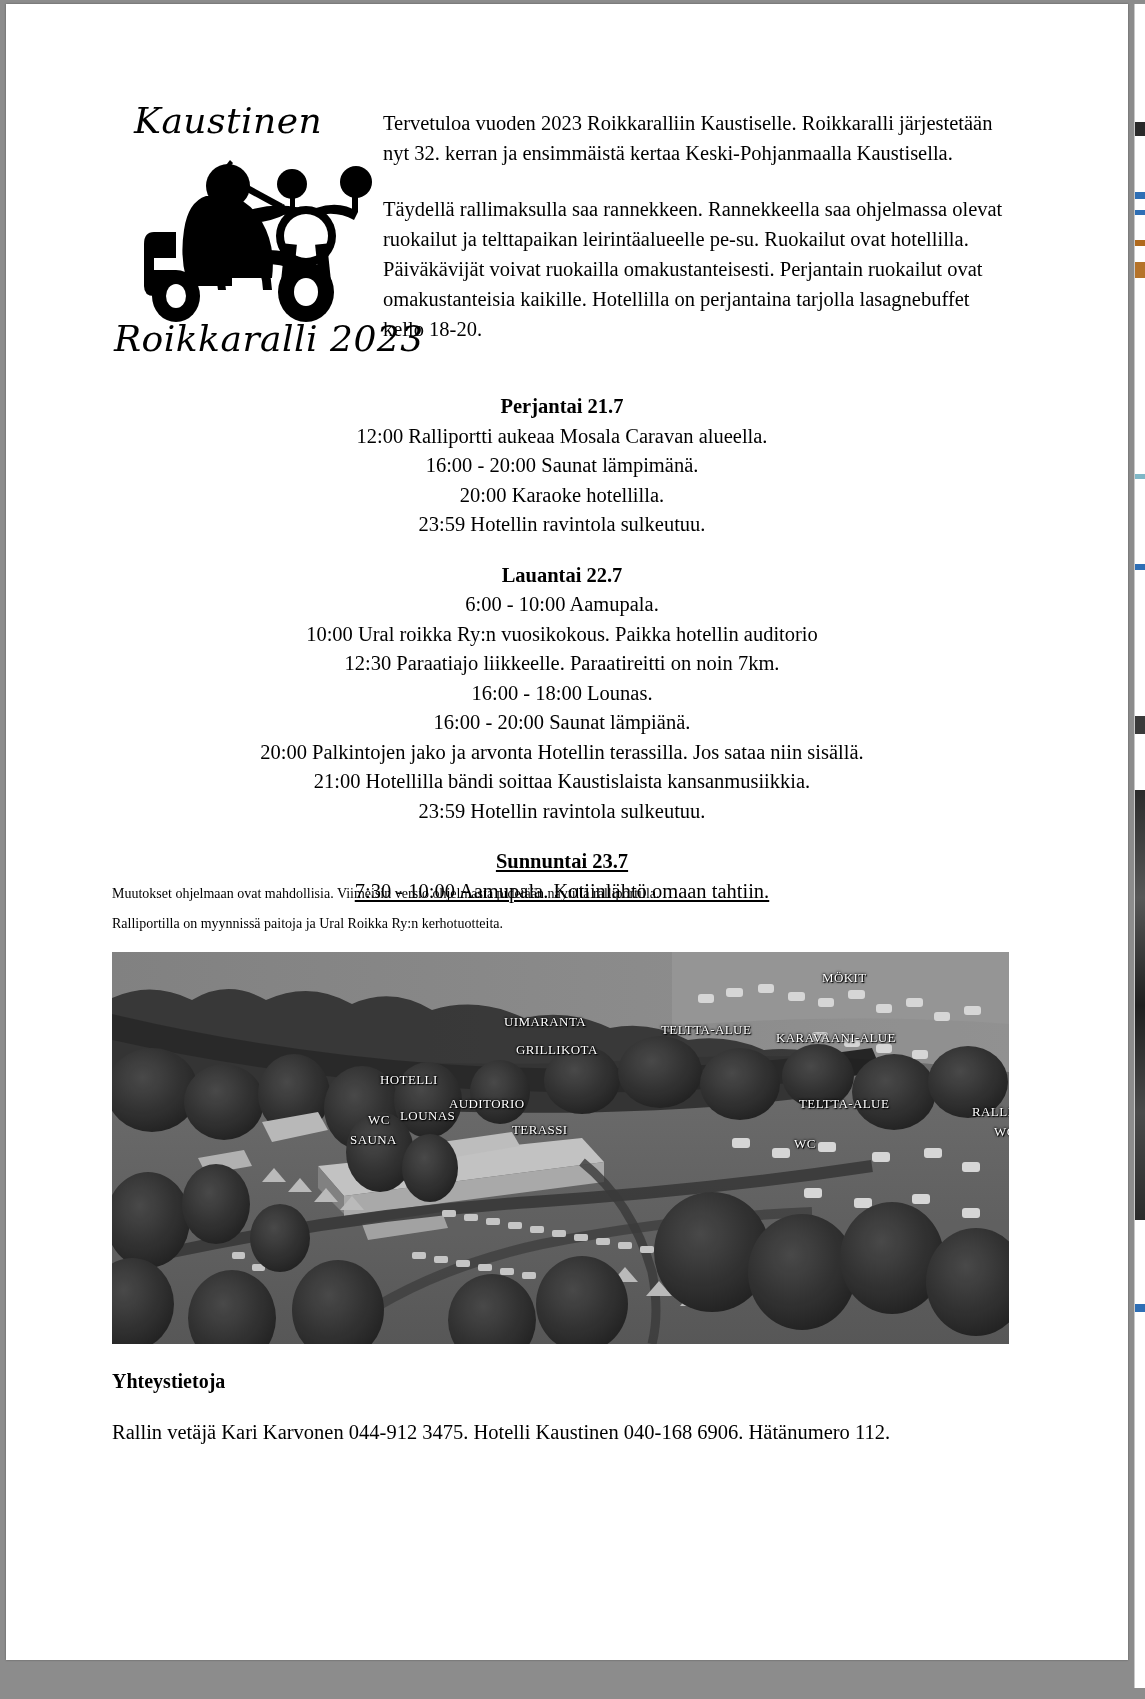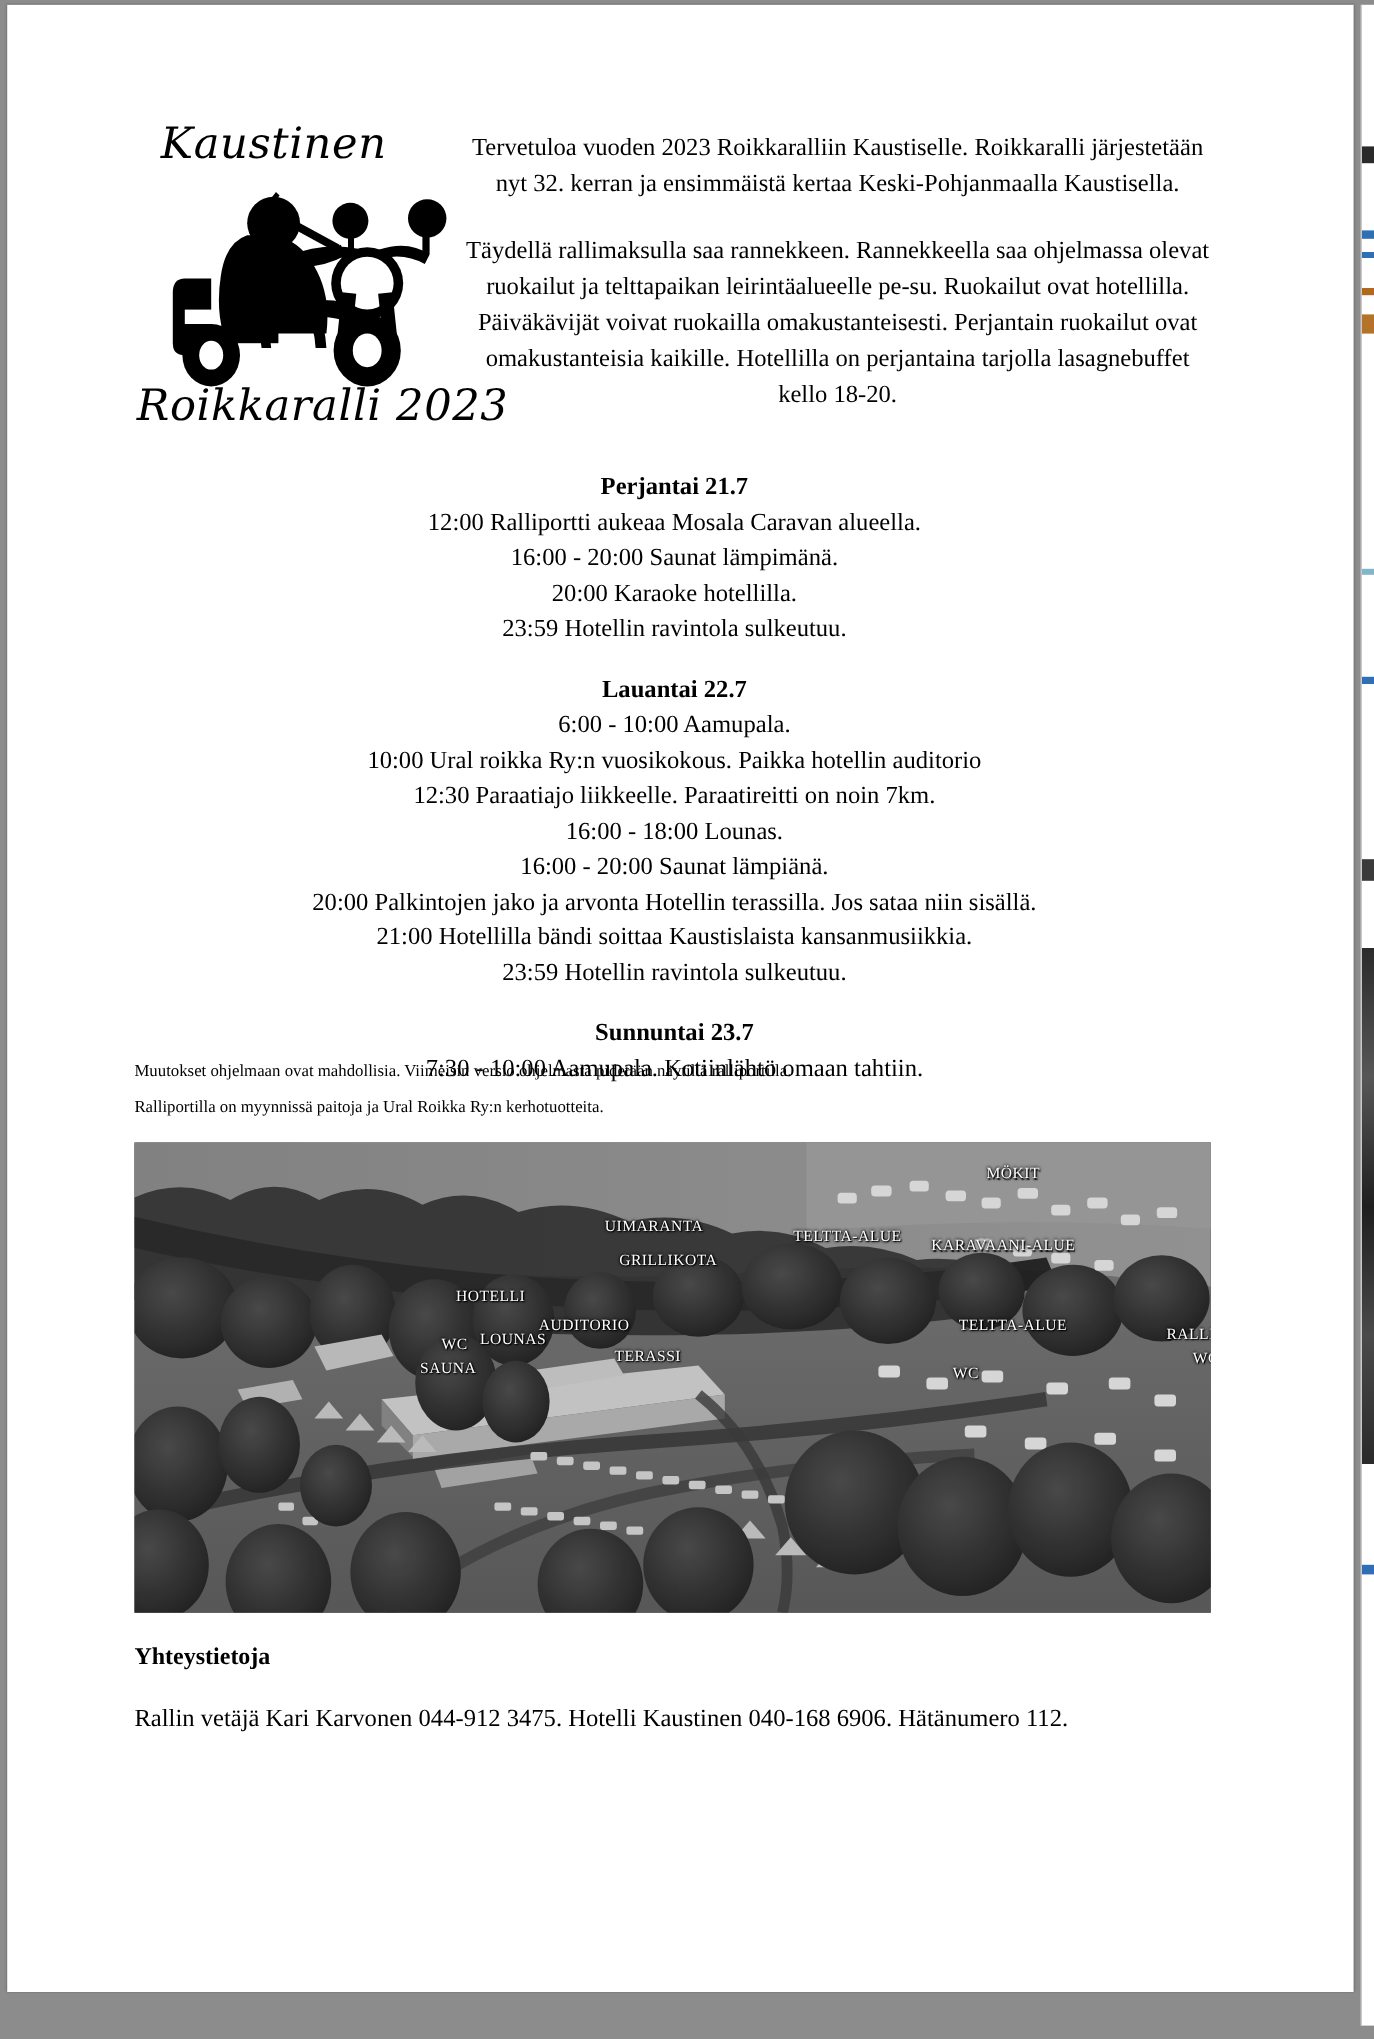--- a/index.html
+++ b/index.html
@@ -37,32 +37,32 @@
   .logo .word-bot{
     position:absolute;left:0px;top:218px;width:265px;
     font-family:"DejaVu Serif",serif;
     font-style:italic;font-size:36px;font-weight:400;
     color:#000;letter-spacing:.5px;white-space:nowrap;
   }
   .logo .art{position:absolute;left:6px;top:40px;width:256px;height:186px;}
 
   .intro{
     position:absolute;left:377px;top:104px;width:630px;
-    font-size:20.5px;line-height:30px;color:#000;text-align:center;
+    font-size:20.5px;line-height:30px;color:#000;text-align:left;
   }
   .intro p{margin:0;}
   .intro p + p{margin-top:26px;}
 
   
   .schedule{
     position:absolute;left:106px;top:388px;width:900px;
     font-size:20.5px;line-height:29.5px;color:#000;text-align:center;
   }
   .day{margin:0 0 21px 0;}
-  .day:last-child{margin-bottom:0;}
+  .day:last-child{margin-bottom:0;text-decoration:underline;}
   .day-title{font-weight:bold;display:block;}
   .day-line{display:block;}
 
   .notes{
     position:absolute;left:106px;top:875px;width:900px;
     font-size:14px;line-height:29.5px;color:#000;
   }
   .notes div{display:block;}
 
   

